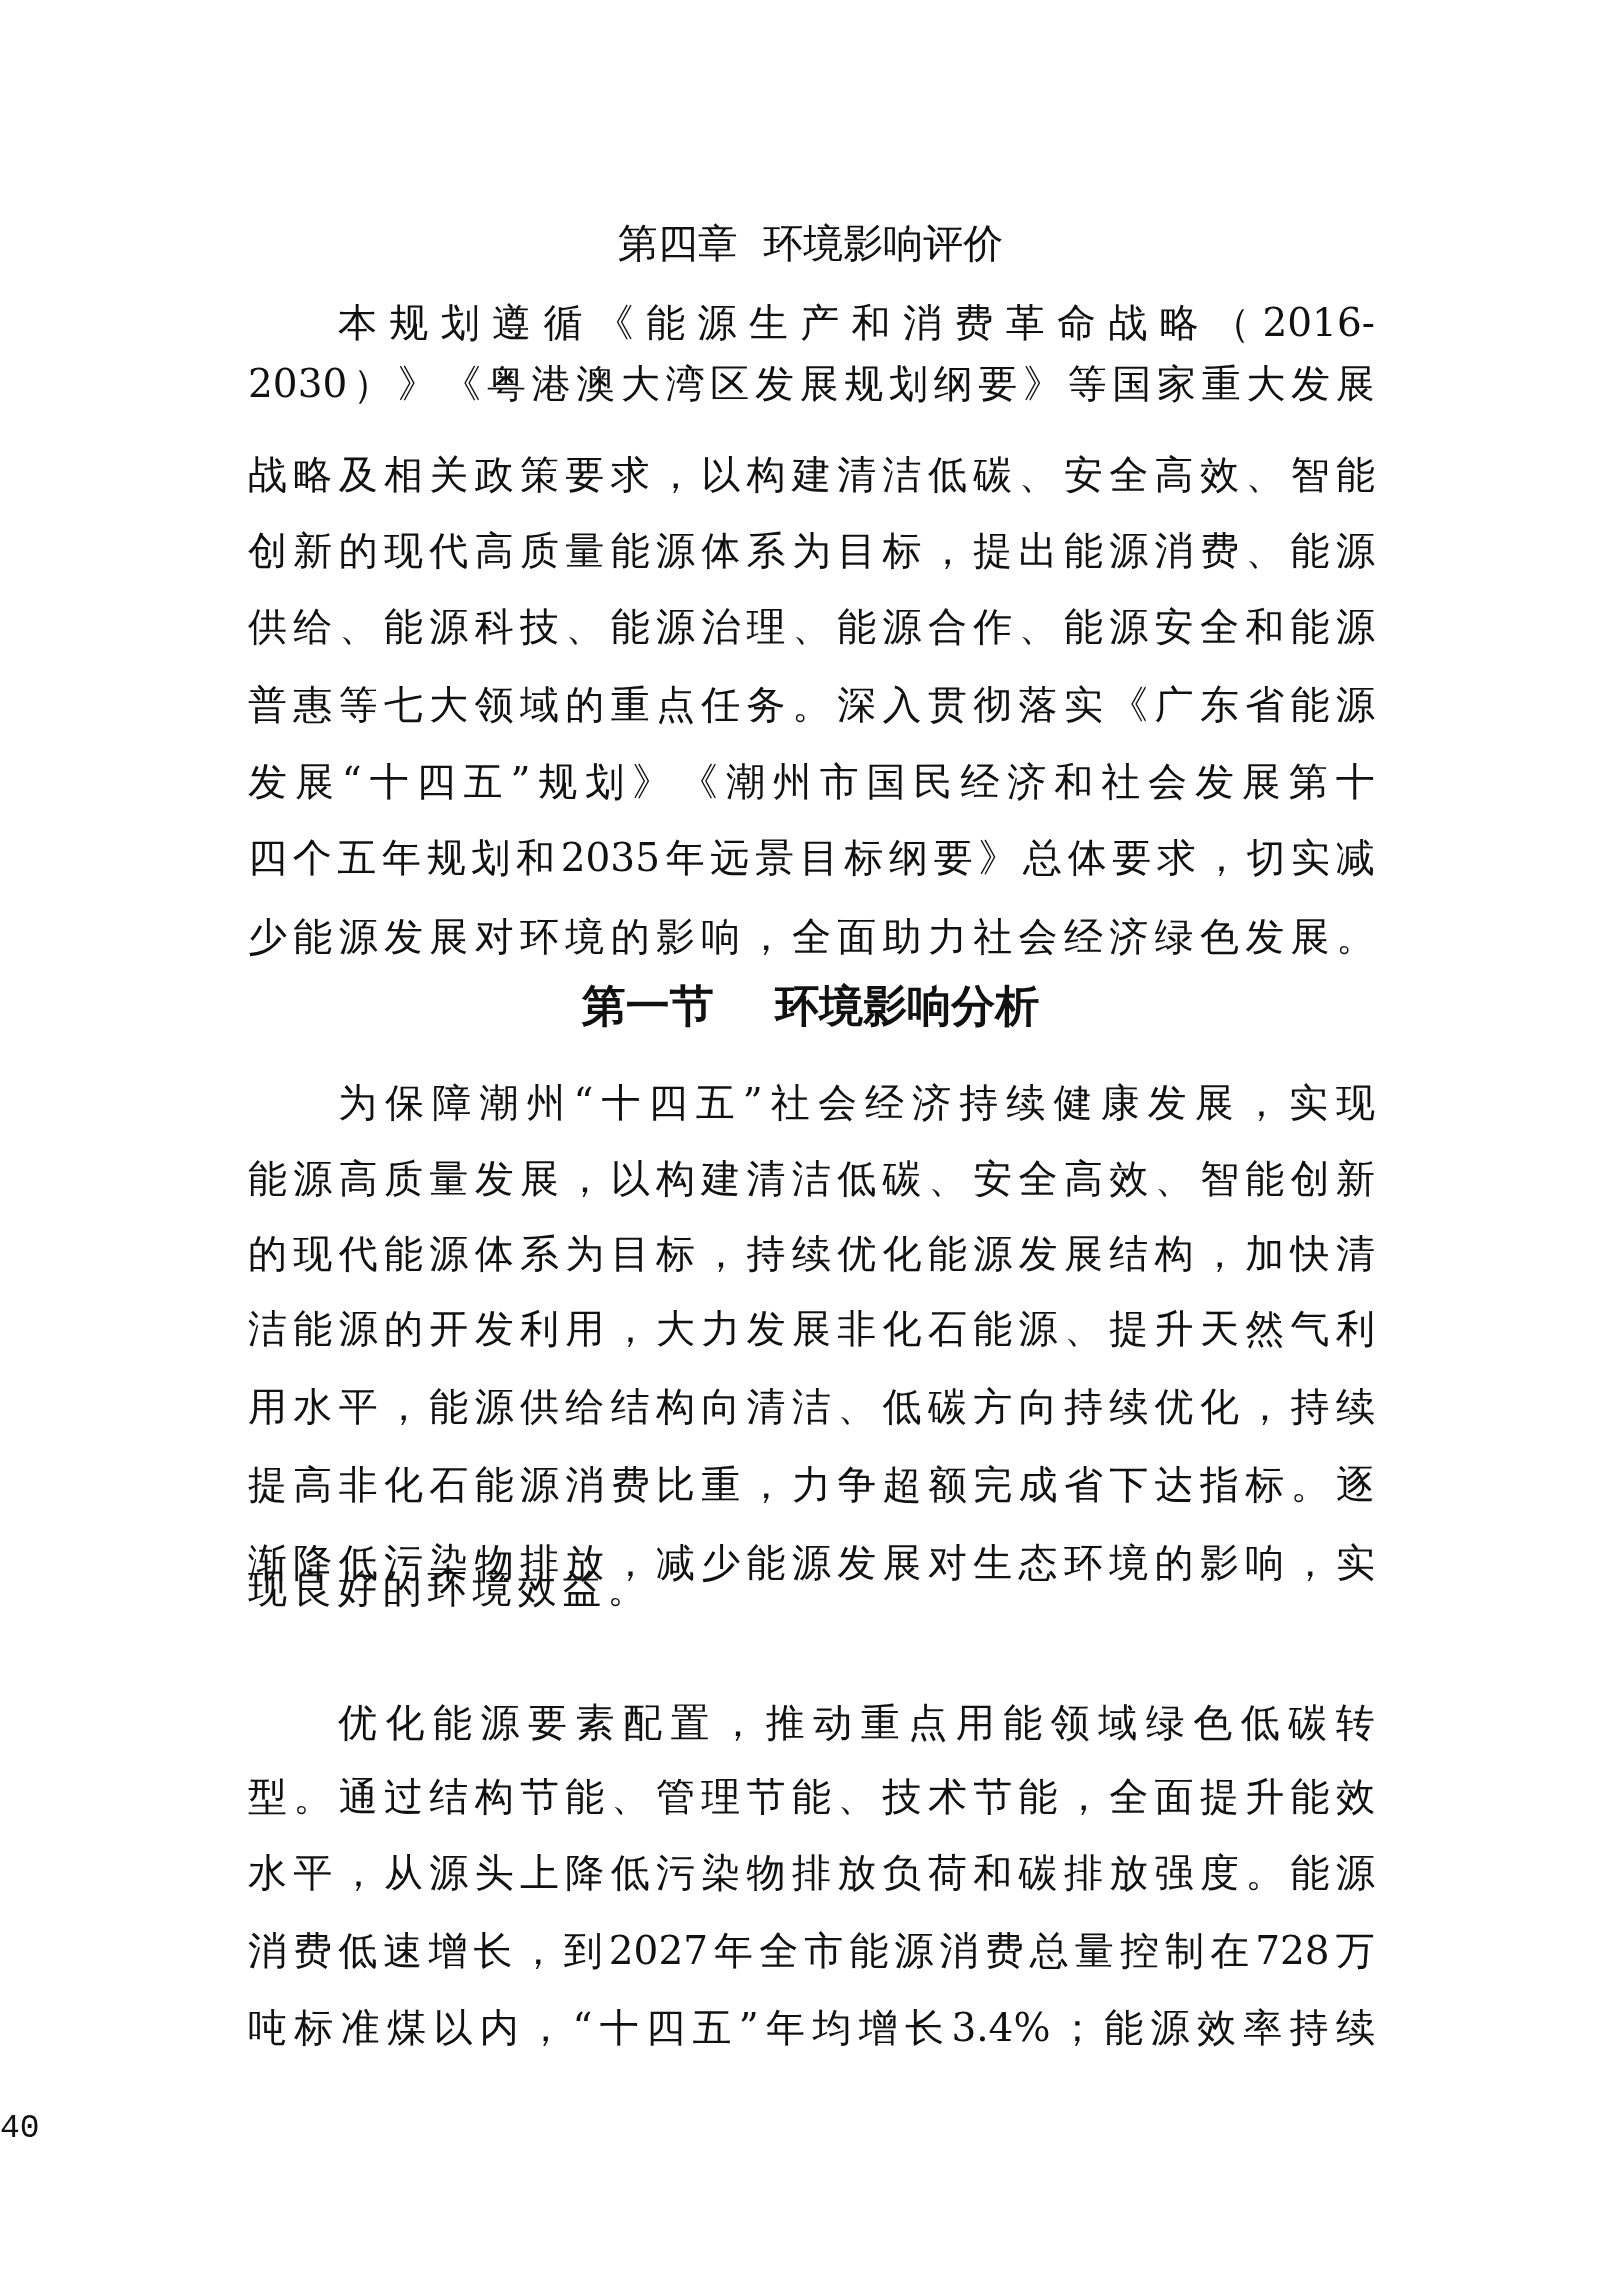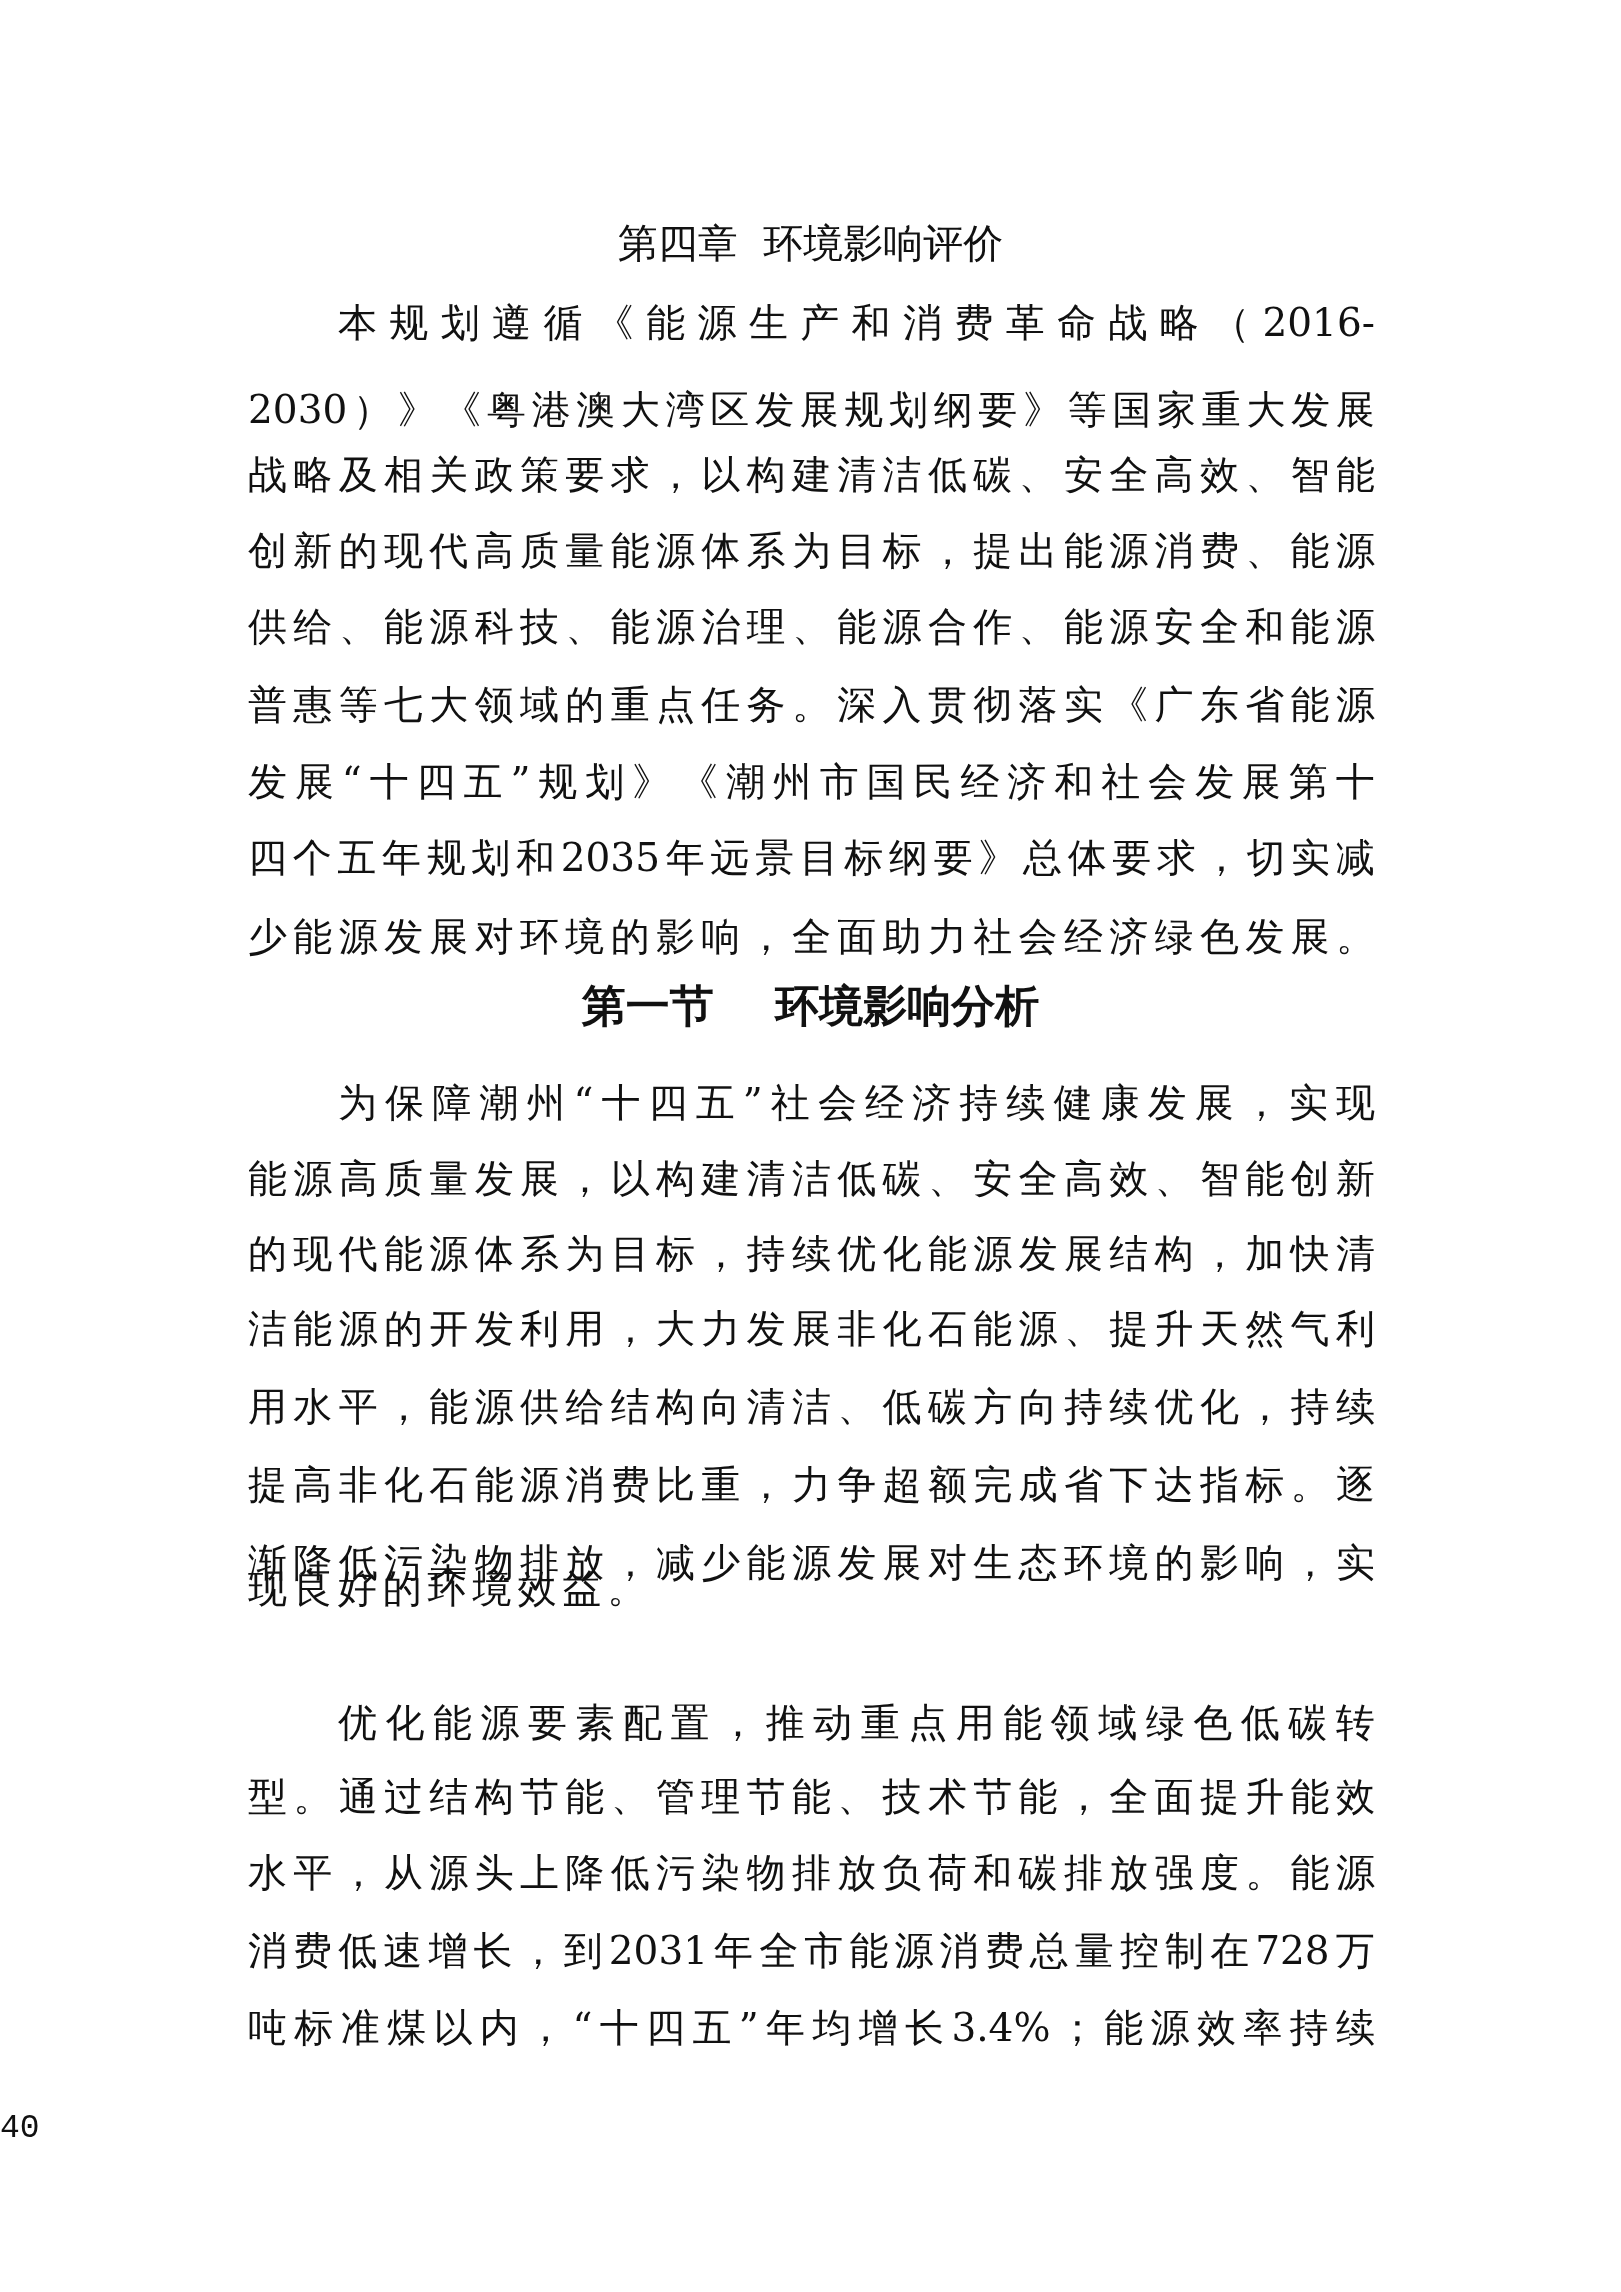--- a/index.html
+++ b/index.html
@@ -102,21 +102,21 @@
         <span>和</span>
         <span>消</span>
         <span>费</span>
         <span>革</span>
         <span>命</span>
         <span>战</span>
         <span>略</span>
         <span>（</span>
         <span>2016-</span>
       </div>
-    <div class="line" style="top: 382px; display: flex; justify-content: space-between;">
+    <div class="line" style="top: 356px; display: flex; justify-content: space-between;">
         <span>2030</span>
         <span>）</span>
         <span>》</span>
         <span>《</span>
         <span>粤</span>
         <span>港</span>
         <span>澳</span>
         <span>大</span>
         <span>湾</span>
         <span>区</span>
@@ -599,21 +599,21 @@
       </div>
     <div class="line" style="top: 1923px; display: flex; justify-content: space-between;">
         <span>消</span>
         <span>费</span>
         <span>低</span>
         <span>速</span>
         <span>增</span>
         <span>长</span>
         <span>，</span>
         <span>到</span>
-        <span>2031</span>
+        <span>2027</span>
         <span>年</span>
         <span>全</span>
         <span>市</span>
         <span>能</span>
         <span>源</span>
         <span>消</span>
         <span>费</span>
         <span>总</span>
         <span>量</span>
         <span>控</span>

